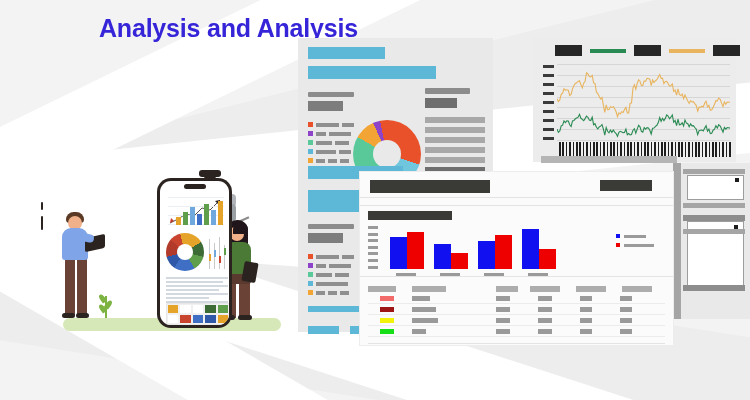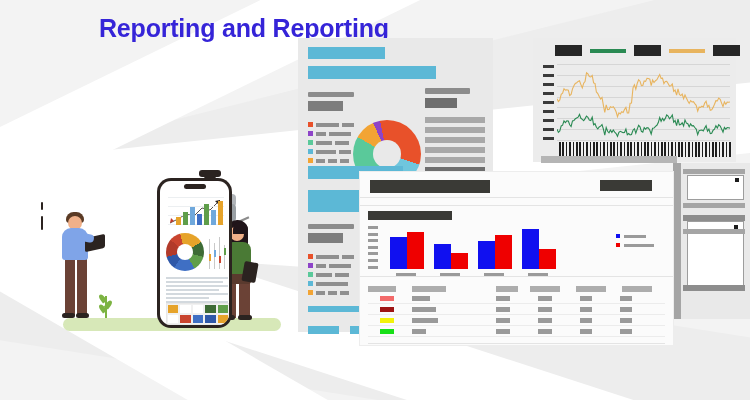--- a/index.html
+++ b/index.html
@@ -209,21 +209,21 @@
     <div class="bg-base"></div>
     <div class="ray-d" style="transform:rotate(-14deg);"></div>
     <div class="ray-d" style="transform:rotate(9deg);top:210px;"></div>
     <div class="ray ray2" style="transform:rotate(-26deg);"></div>
     <div class="ray ray2" style="transform:rotate(-6deg);"></div>
     <div class="ray ray2" style="transform:rotate(4deg);"></div>
     <div class="ray ray2" style="transform:rotate(18deg);"></div>
     <div class="ray ray2" style="transform:rotate(30deg);"></div>
   </div>
 
-  <div class="title" style="color: rgb(53, 36, 216);">Reporting and Reporting</div>
+  <div class="title" style="color: rgb(53, 36, 216);">Analysis and Analysis</div>
 
   <div id="panel-donut">
     <div class="acc hdr1"></div>
     <div class="acc hdr2"></div>
 
     <div class="col-left">
       <div class="ph lbl" style="width:100%;"></div>
       <div class="ph-d lblbig" style="width:76%;"></div>
       <div style="height:4px;"></div>
       <div class="legrow">

